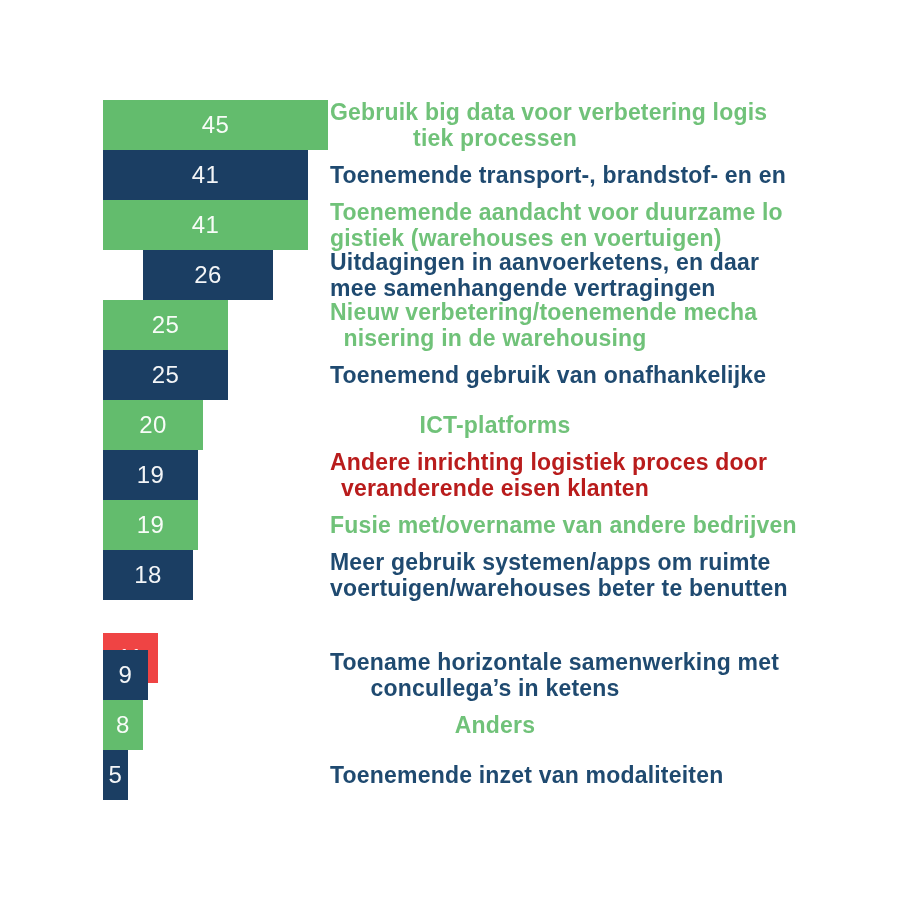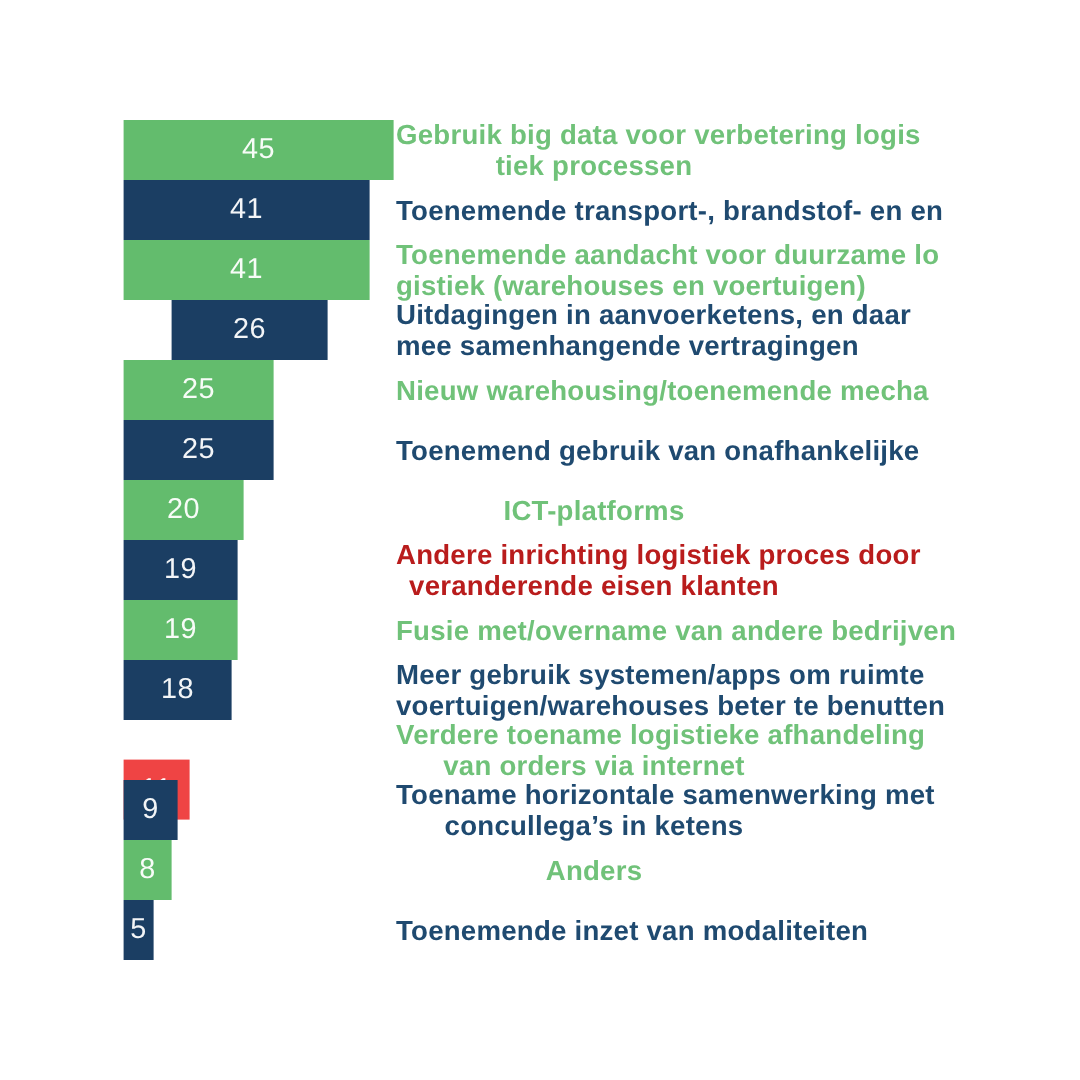--- a/index.html
+++ b/index.html
@@ -102,21 +102,22 @@
           <span class="label-line">Uitdagingen in aanvoerketens, en daar</span>
           <span class="label-line">mee samenhangende vertragingen</span>
         </div>
   </div>
 
   <div class="row">
     <div class="bar" style="width: 125px; background: rgb(99, 188, 109);">
       <span class="bar-value">25</span>
     </div>
     <div class="bar-label" style="color: rgb(112, 194, 121);">
-          <span class="label-line">Nieuw warehousing/toenemende mecha</span>
+          <span class="label-line">Nieuw verbetering/toenemende mecha</span>
+          <span class="label-line">nisering in de warehousing</span>
         </div>
   </div>
 
   <div class="row">
     <div class="bar" style="width: 125px; background: rgb(27, 62, 99);">
       <span class="bar-value">25</span>
     </div>
     <div class="bar-label" style="color: rgb(31, 74, 112);">
           <span class="label-line">Toenemend gebruik van onafhankelijke</span>
         </div>
@@ -157,24 +158,20 @@
     <div class="bar-label" style="color: rgb(31, 74, 112);">
           <span class="label-line">Meer gebruik systemen/apps om ruimte</span>
           <span class="label-line">voertuigen/warehouses beter te benutten</span>
         </div>
   </div>
 
   <div class="row">
     <div class="bar" style="width: 55px; background: #ef4444; margin-top: 33px;">
       <span class="bar-value">11</span>
     </div>
-    <div class="bar-label" style="color: rgb(112, 194, 121);">
-          <span class="label-line">Verdere toename logistieke afhandeling</span>
-          <span class="label-line">van orders via internet</span>
-        </div>
   </div>
 
   <div class="row">
     <div class="bar" style="width: 45px; background: rgb(27, 62, 99);">
       <span class="bar-value">9</span>
     </div>
     <div class="bar-label" style="color: rgb(31, 74, 112);">
           <span class="label-line">Toename horizontale samenwerking met</span>
           <span class="label-line">concullega’s in ketens</span>
         </div>

